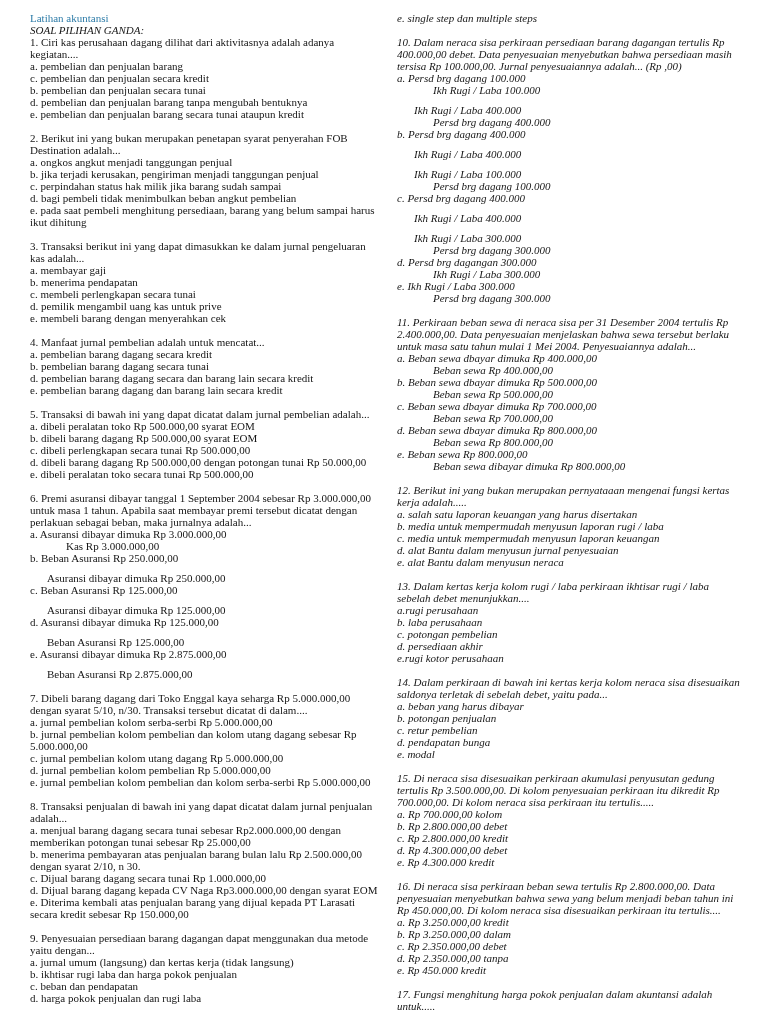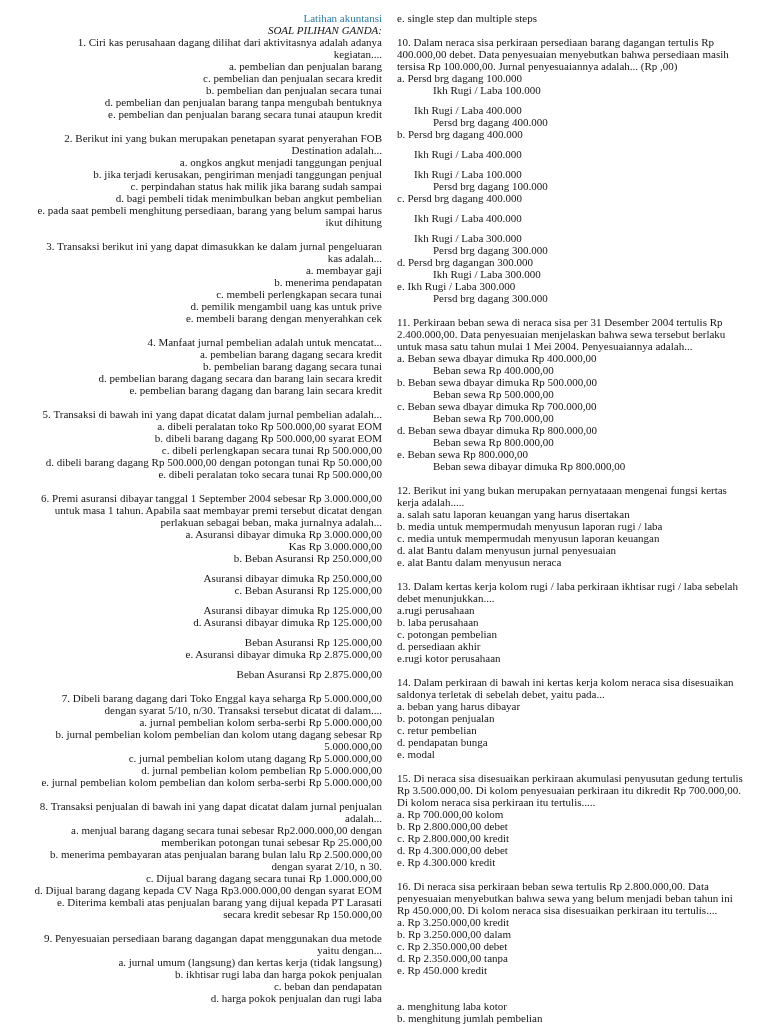--- a/index.html
+++ b/index.html
@@ -13,22 +13,22 @@
     overflow:hidden;
   }
   .page {
     width:768px; height:1024px;
     padding:12px 22px 0 30px;
     display:flex;
     gap:15px;
     background:#ffffff;
   }
   .col { flex:0 0 auto; }
-  .col-left  { width:352px;text-align:right; }
-  .col-right { width:346px; }
+  .col-left  { width:352px; }
+  .col-right { width:346px;font-style:italic; }
   .doc-link {
     display:block;
     color:var(--link-color, #2e7ca8);
     text-decoration:none;
     cursor:pointer;
     min-height:12px;
   }
   .heading { min-height:12px;font-style:italic; }
   .question { margin-bottom:12px; }
   .q-text { min-height:12px; }
@@ -192,19 +192,20 @@
       </div>
       <div class="question">
         <div class="q-text">16. Di neraca sisa perkiraan beban sewa tertulis Rp 2.800.000,00. Data penyesuaian menyebutkan bahwa sewa yang belum menjadi beban tahun ini Rp 450.000,00. Di kolom neraca sisa disesuaikan perkiraan itu tertulis....</div>
         <div class="opt ind0">a. Rp 3.250.000,00 kredit</div>
         <div class="opt ind0">b. Rp 3.250.000,00 dalam</div>
         <div class="opt ind0">c. Rp 2.350.000,00 debet</div>
         <div class="opt ind0">d. Rp 2.350.000,00 tanpa</div>
         <div class="opt ind0">e. Rp 450.000 kredit</div>
       </div>
       <div class="question">
+        <div class="q-text">17. Fungsi menghitung harga pokok penjualan dalam akuntansi adalah untuk.....</div>
         <div class="opt ind0"></div>
         <div class="opt ind0">a. menghitung laba kotor</div>
         <div class="opt ind0">b. menghitung jumlah pembelian</div>
         <div class="opt ind0">c. pedoman menentukan harga jual</div>
       </div>
     </div>
 </div>
 
 </body></html>

